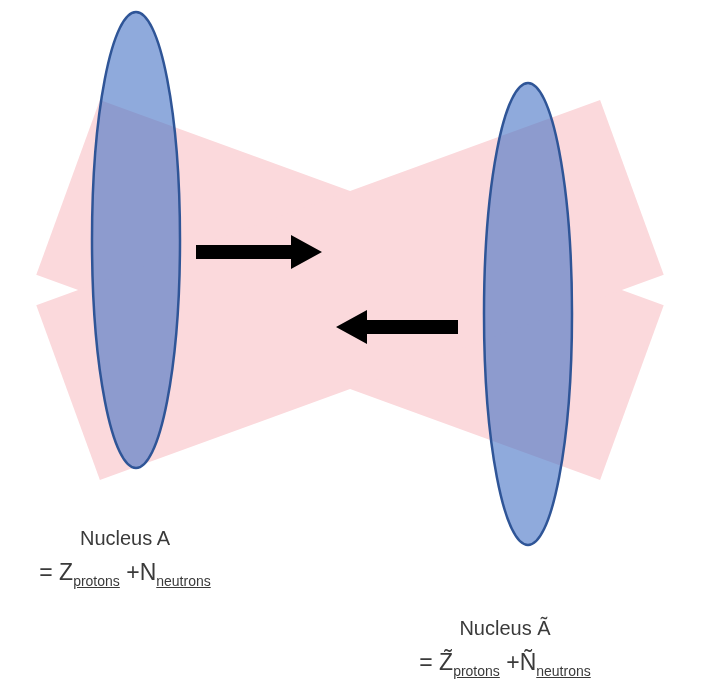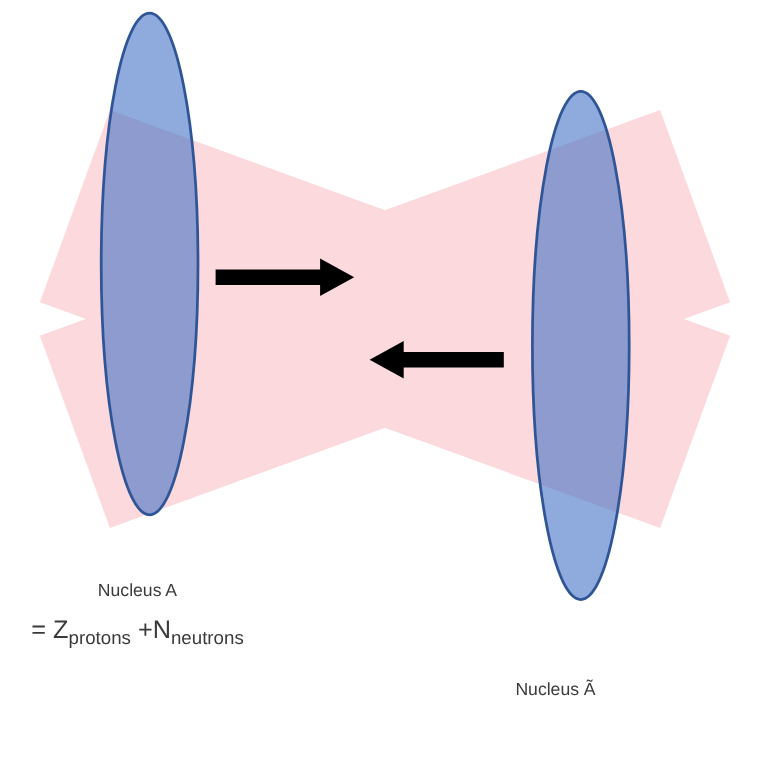--- a/index.html
+++ b/index.html
@@ -19,33 +19,34 @@
     position: absolute;
     left: 0;
     top: 0;
   }
   .label {
     position: absolute;
     text-align: center;
     color: #3a3a3a;
   }
   .label-title {
-    font-size: 16px;
+    font-size: 20px;
     line-height: 32px;
     white-space: nowrap;
   }
   .label-formula {
     font-size: 23px;
     line-height: 30px;
     margin-top: 3px;
     white-space: nowrap;
   }
   .label-formula sub {
-    font-size: 17px;
+    font-size: 14px;
     line-height: 0;
+    text-decoration: underline;
   }
 </style>
 </head>
 <body>
 
 <div class="stage">
 
   <svg class="diagram-svg" width="711" height="699" viewBox="0 0 711 699">
 
     <g>
@@ -61,15 +62,16 @@
     <polygon points="458,320 367,320 367,310 336,327 367,344 367,334 458,334" fill="#000000"></polygon>
   </svg>
 
   <div class="label" style="left:20px; top:522px; width:210px;">
     <div class="label-title">Nucleus A</div>
     <div class="label-formula"><span>= Z</span><sub>protons</sub><span> +N</span><sub>neutrons</sub></div>
   </div>
 
   <div class="label" style="left:400px; top:612px; width:210px;">
     <div class="label-title">Nucleus Ã</div>
+    <div class="label-formula"><span>= Z̃</span><sub>protons</sub><span> +Ñ</span><sub>neutrons</sub></div>
   </div>
 
 </div>
 
 </body></html>

